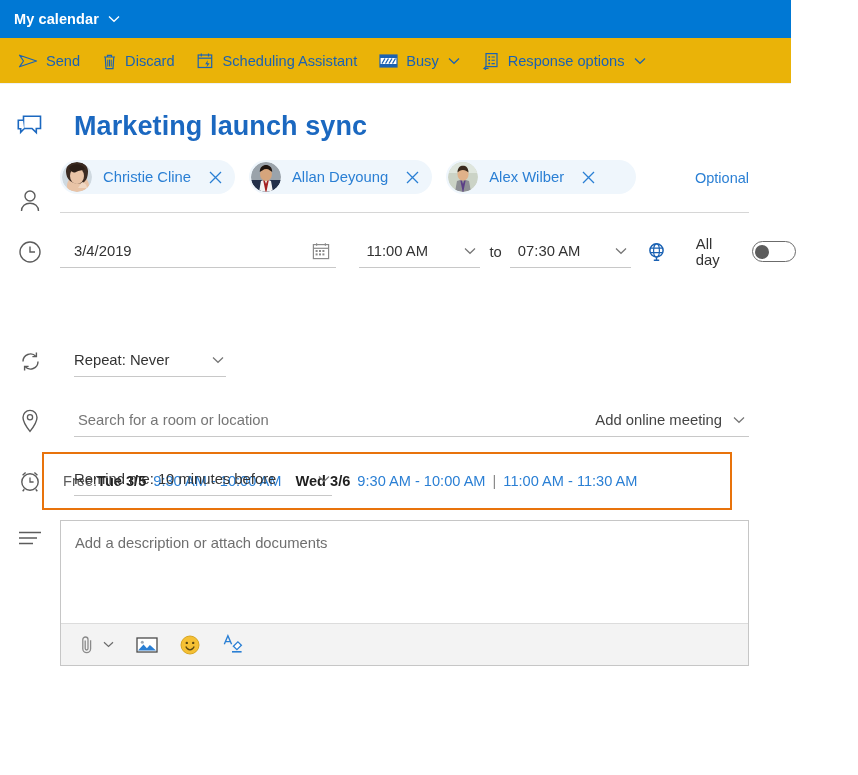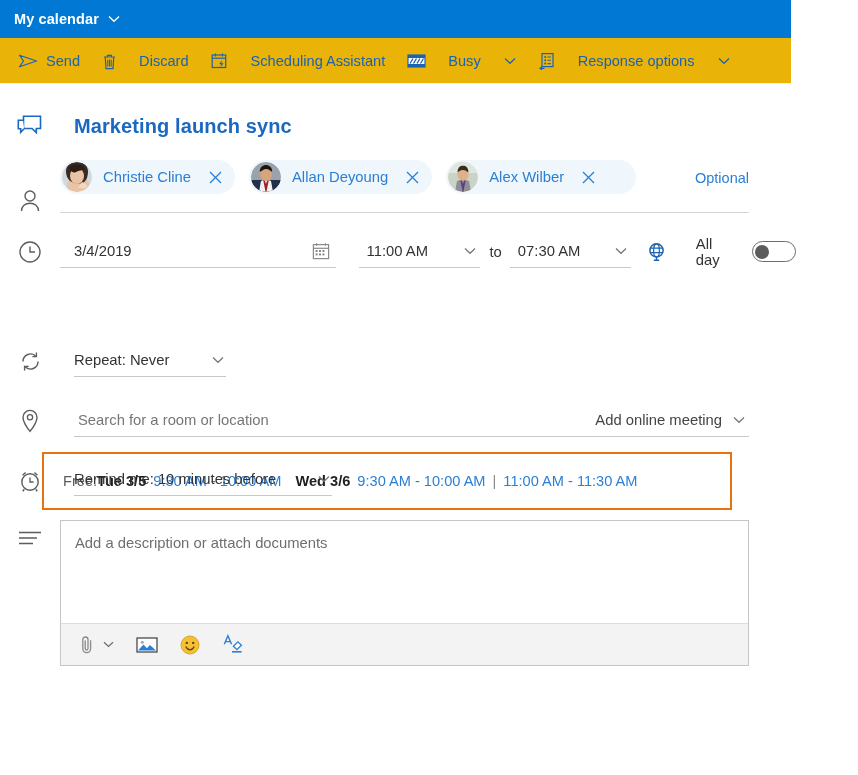--- a/index.html
+++ b/index.html
@@ -24,39 +24,39 @@
 
   
   .cmdbar {
     height: 46px; background: #eab308; display: flex; align-items: flex-start;
     padding-left: 18px; border-bottom: 1px solid #eef1f4;
   }
   .cmd {
     display: flex; align-items: center; height: 46px;
     color: #1b62b3; font-size: 14.6px; cursor: default; white-space: nowrap;
   }
-  .cmd + .cmd { margin-left: 22px; gap: 14px; }
+  .cmd + .cmd { margin-left: 22px; }
   .cmd .ci { display:flex; align-items:center; justify-content:center; margin-right: 8px; }
   .cmd .cchev { margin-left: 9px; display:flex; align-items:center; }
 
   
   .body { padding: 0 0 0 0; position: relative; }
 
   .row { display: flex; align-items: flex-start; position: relative; }
   .gutter {
     width: 60px; min-width: 60px; display: flex; justify-content: center;
     padding-top: 2px;
   }
   .field { flex: 1; padding-right: 42px; }
 
   
   .titlerow { margin-top: 20px; height: 44px; align-items: center; }
   .titlerow .gutter { padding-top: 0; }
   .event-title {
-    color: #1b68c0; font-size: 20px; font-weight: bold; letter-spacing: .1px;
+    color: #1b68c0; font-size: 27px; font-weight: bold; letter-spacing: .1px;
     padding-left: 14px;
   }
 
   
   .attrow { margin-top: 12px; align-items: flex-end; }
   .attrow .gutter { padding-top: 8px; }
   .attwrap {
     display: flex; flex-wrap: wrap; gap: 8px 14px; padding-right: 6px;
     border-bottom: 1px solid #d6d6d6; padding-bottom: 18px; margin-right: 42px;
     position: relative;

